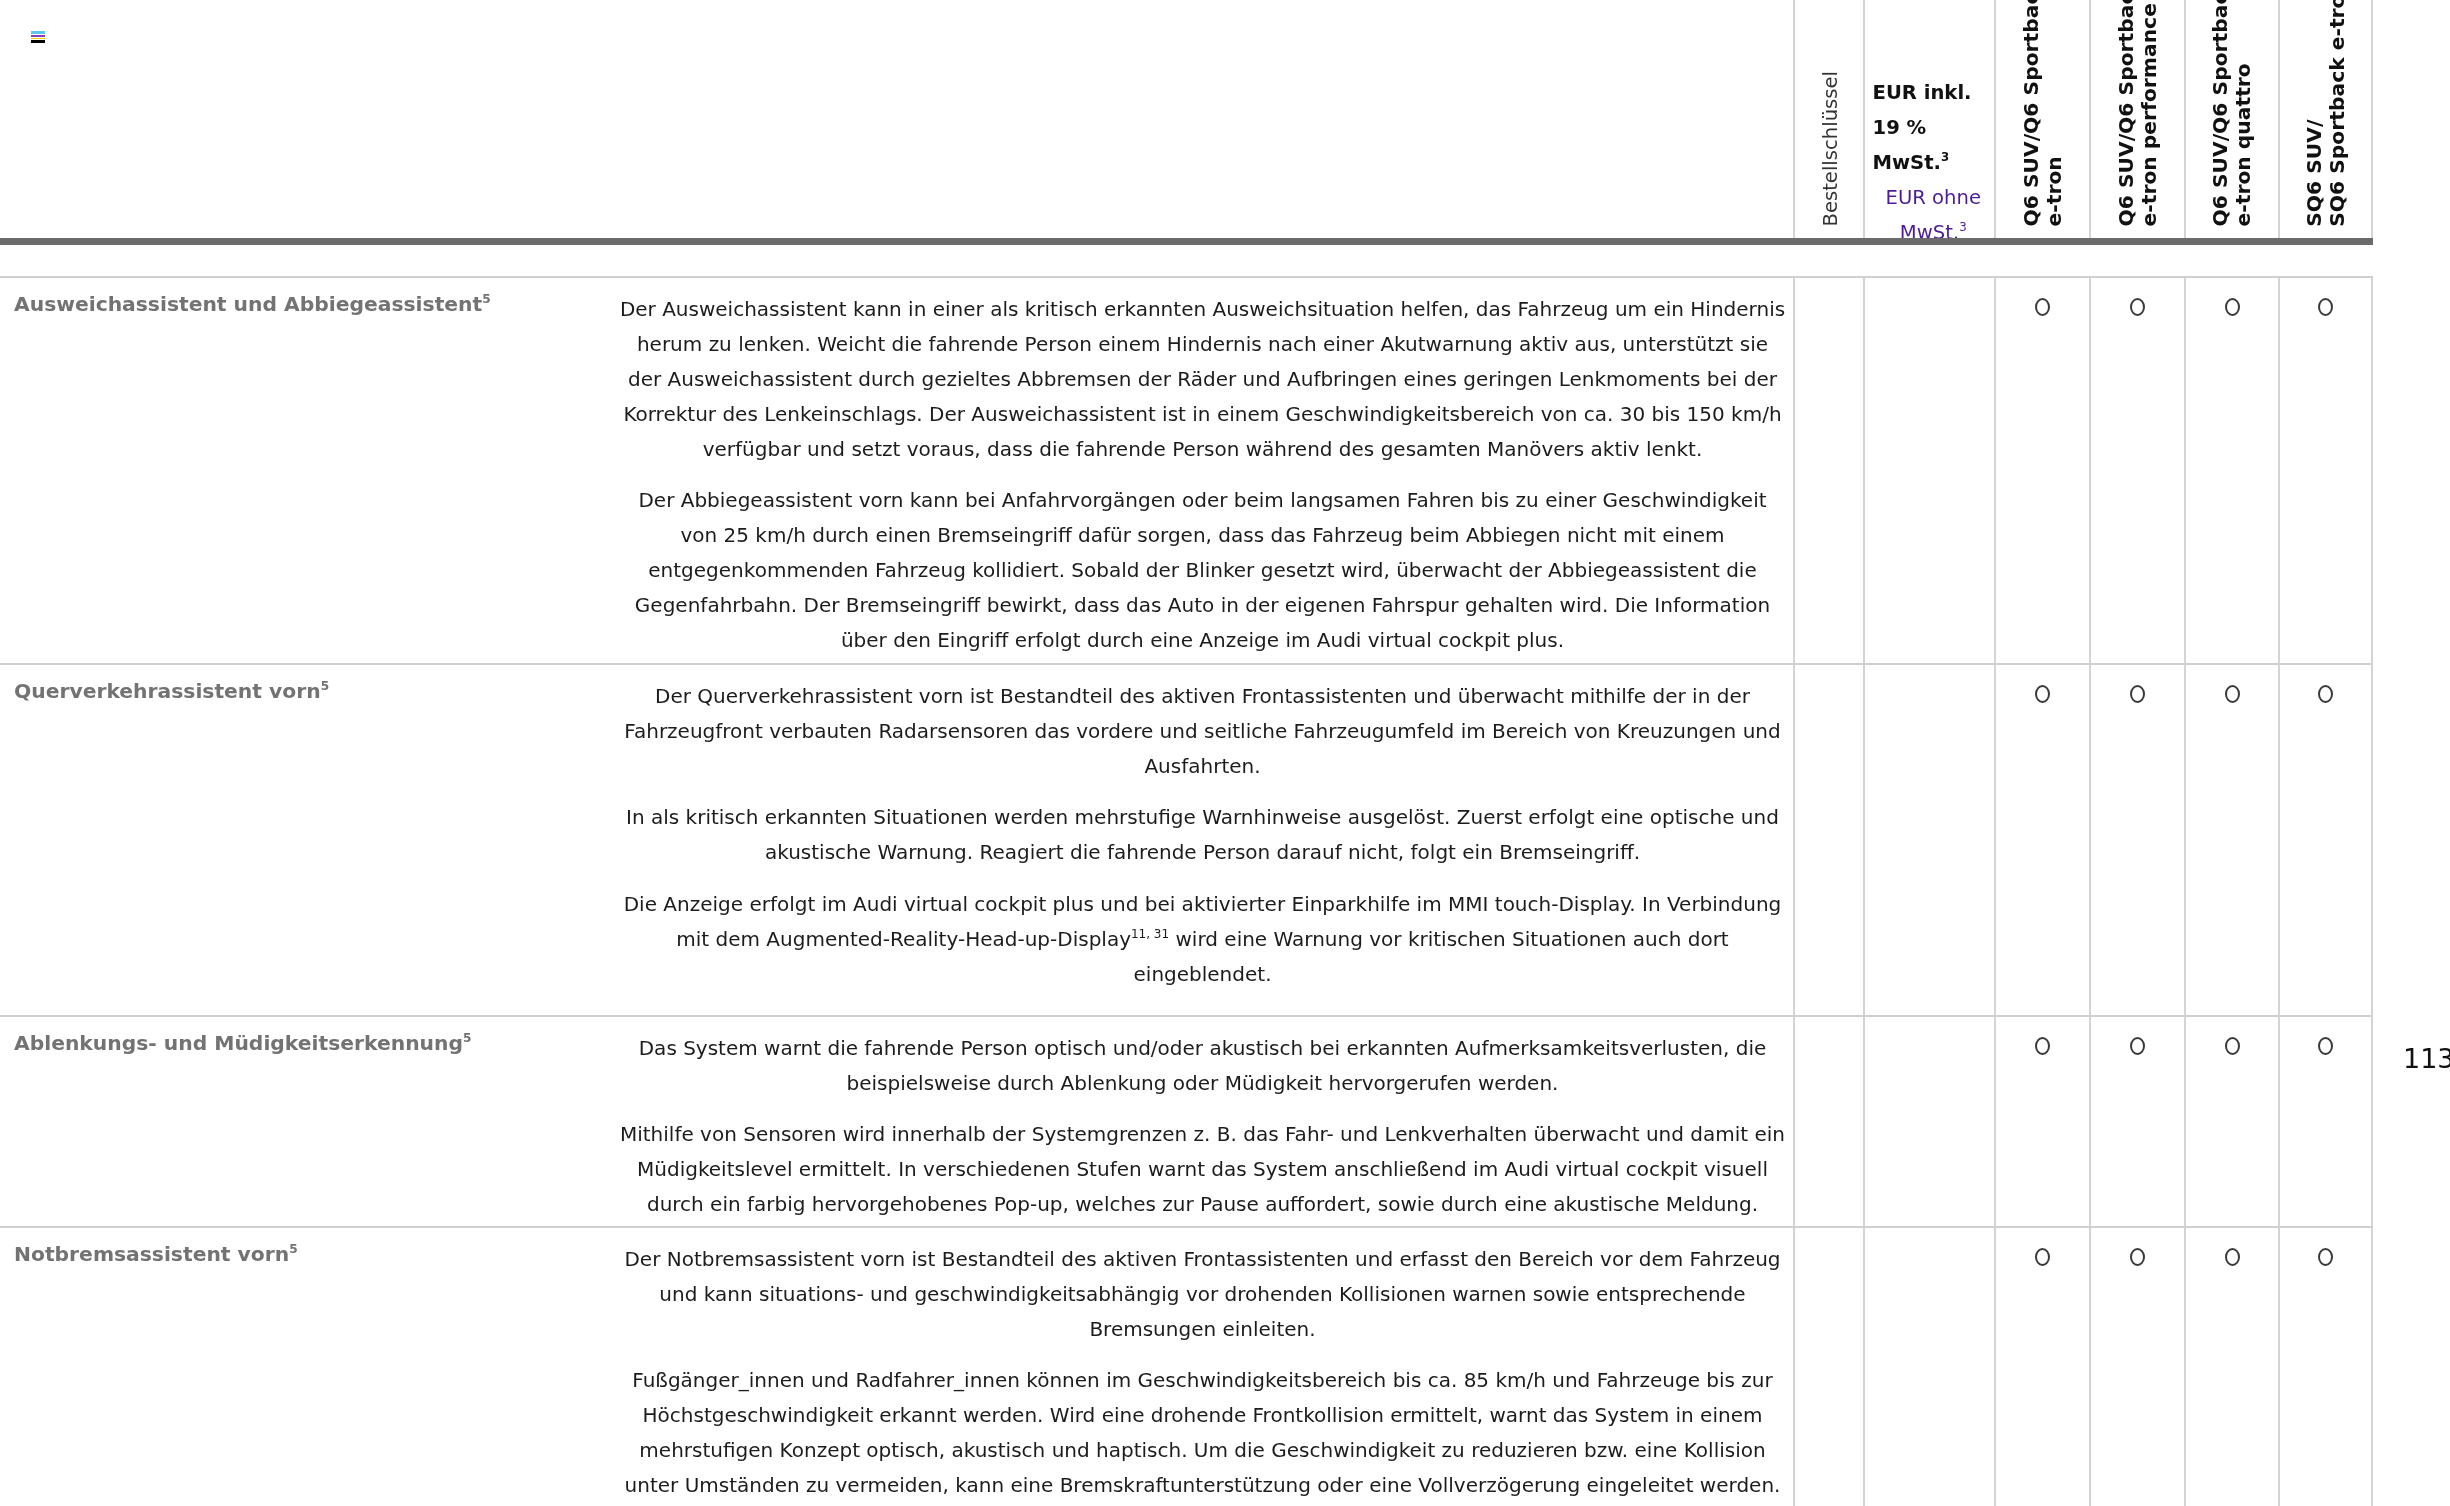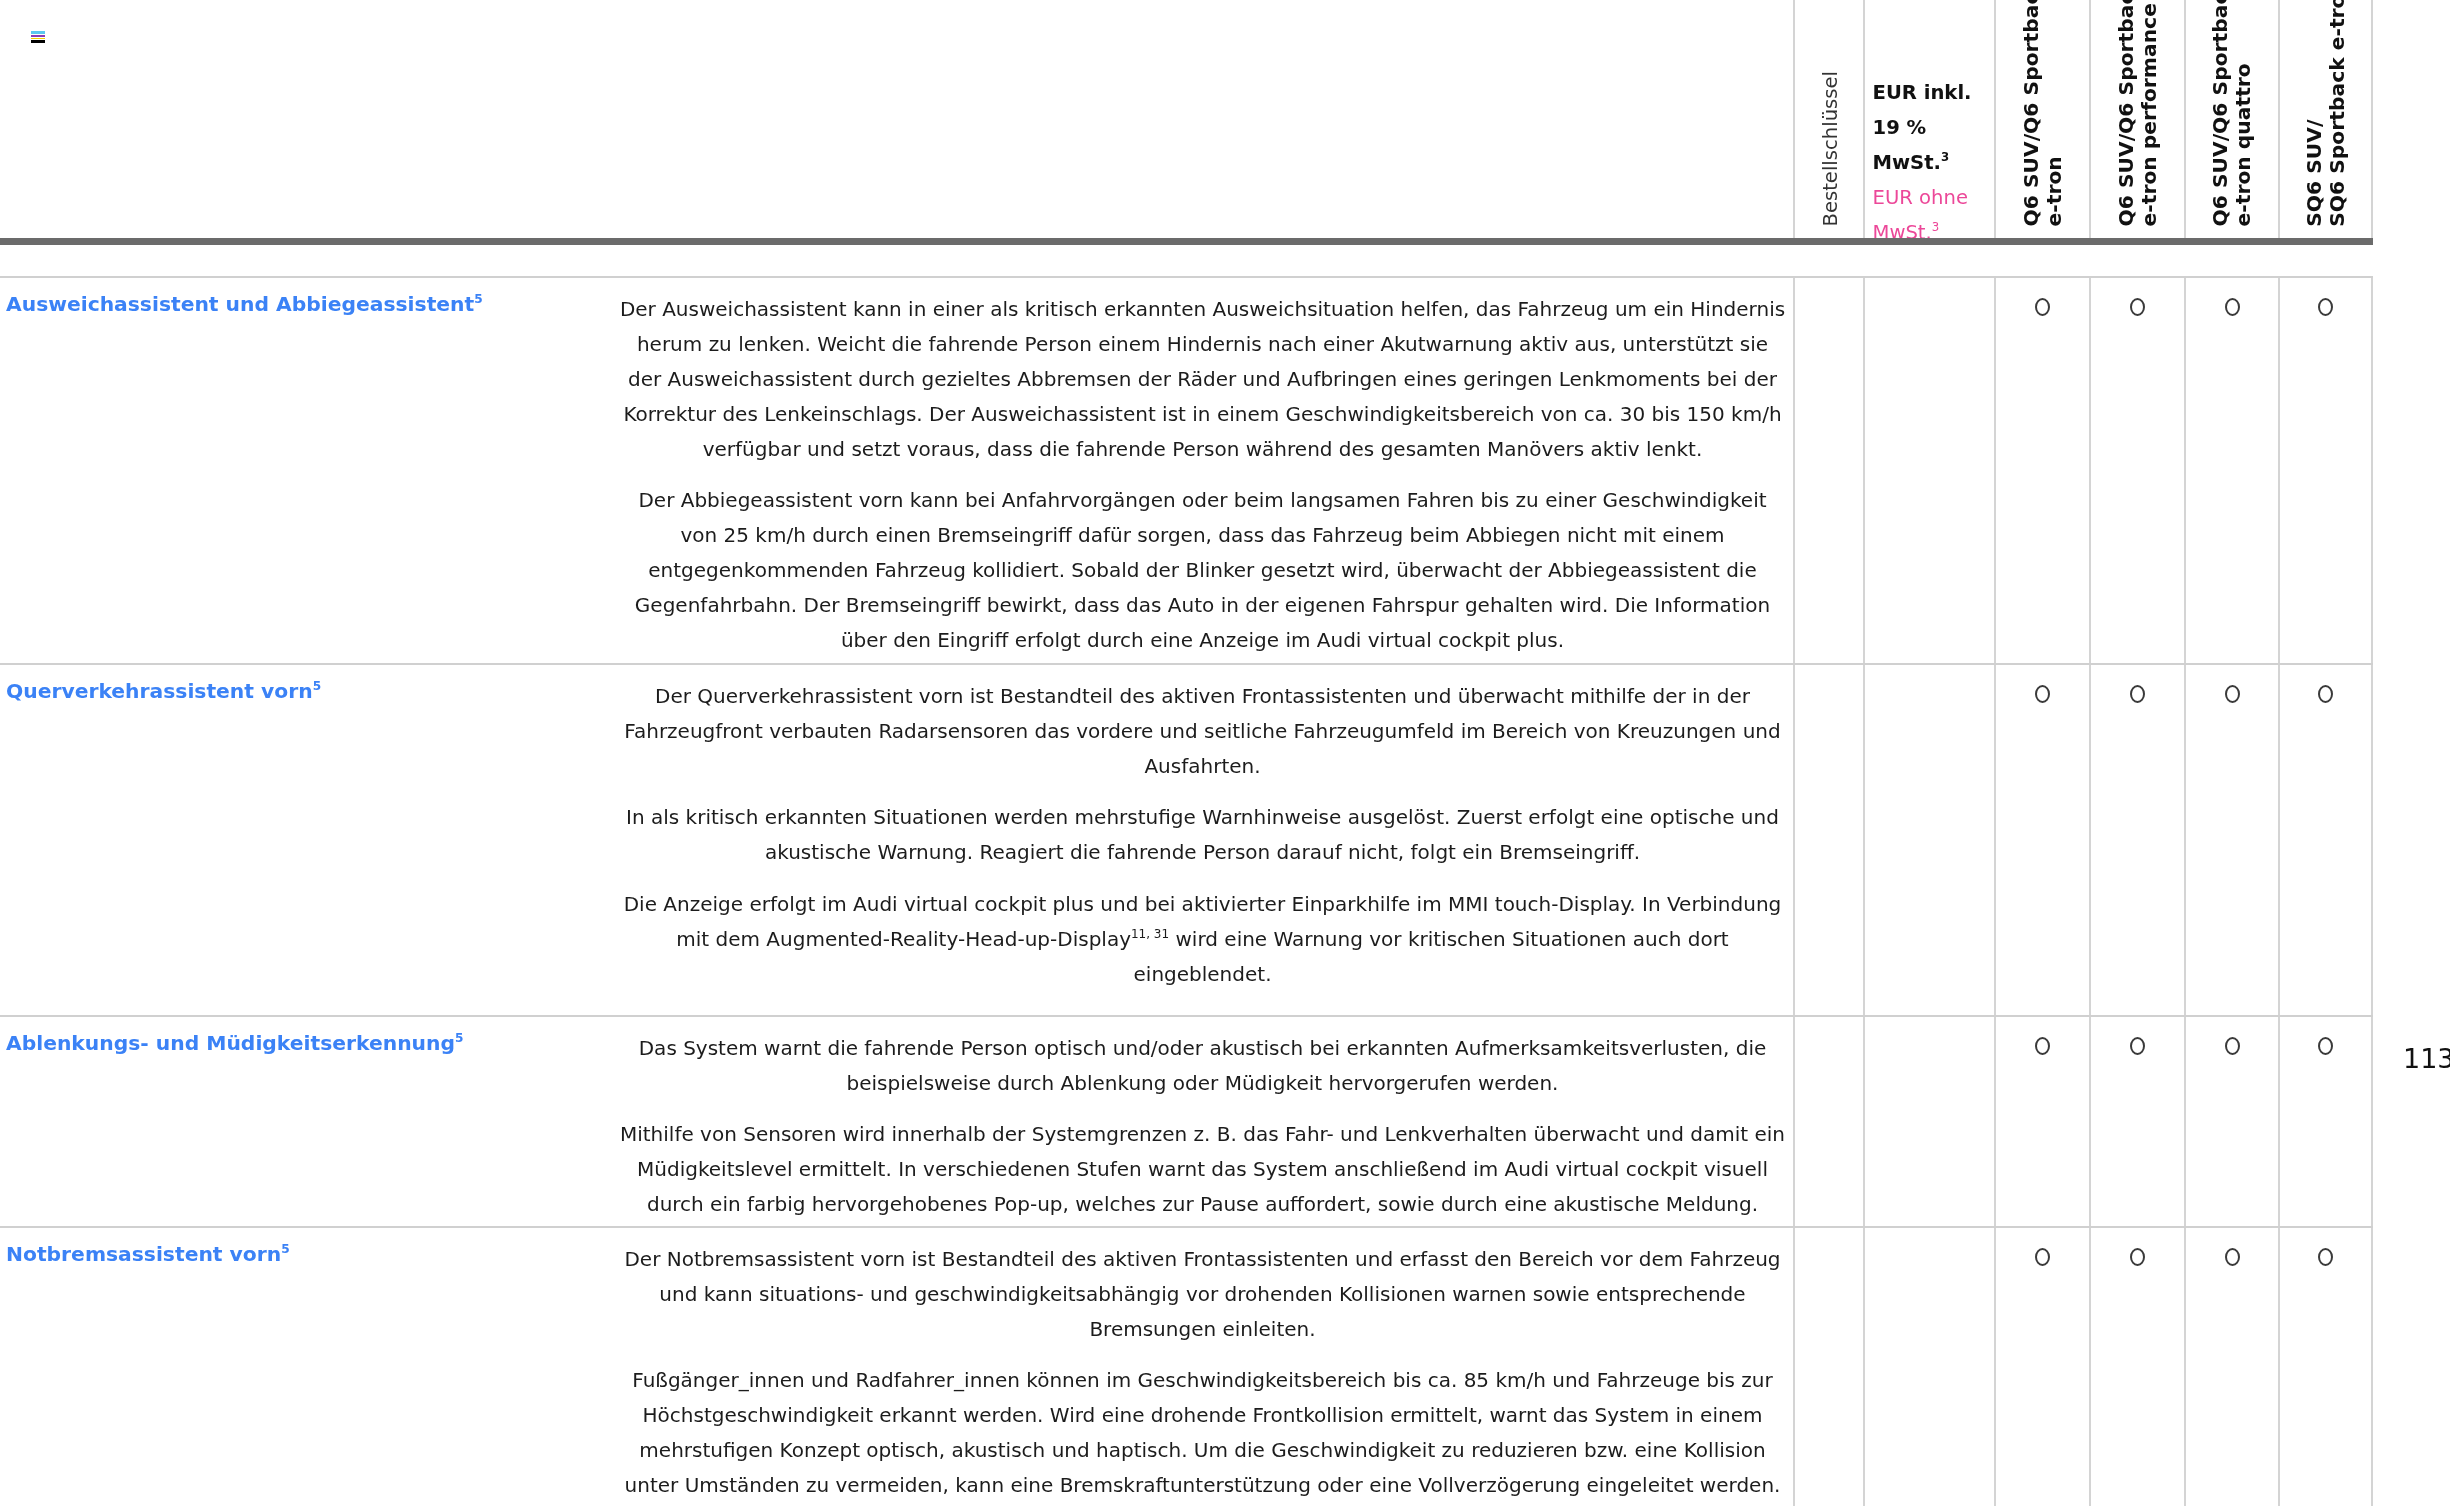--- a/index.html
+++ b/index.html
@@ -15,32 +15,32 @@
   .head-col.last { border-right: 2.3px solid #d4d4d4; }
   .vert-text {
     position: absolute; bottom: 13.6px; left: 50%;
     writing-mode: vertical-rl; transform: translateX(-50%) rotate(180deg);
     white-space: pre; font-size: 20.3px; line-height: 23px; text-align: left;
   }
   .vert-text.light { font-weight: normal; color: #333; font-size: 19.6px; }
   .vert-text.bold { font-weight: bold; color: #111; }
   .price-head { position: absolute; left: 7.5px; top: 75px; font-size: 19.6px; line-height: 35px; color: #111; }
   .price-head .b { font-weight: bold; display: block; }
-  .price-head .n { font-weight: normal; display: block; color: #ec4899; }
+  .price-head .n { font-weight: normal; display: block; color: #4c1d95; text-align: center; }
   sup { font-size: 0.6em; vertical-align: super; line-height: 0; }
 
   .thick-rule { position: absolute; left: 0; top: 238px; width: 2373px; height: 6.8px; background: #6b6b6b; }
 
   
   .tbl { position: absolute; left: 0; top: 276px; width: 2373px; }
   .row { position: absolute; left: 0; width: 2373px; border-top: 2.3px solid #d0d0d0; }
   .cell { position: absolute; top: 0; height: 100%; }
   .cell.bordered { border-left: 2.3px solid #d4d4d4; }
   .cell.last { border-right: 2.3px solid #d4d4d4; }
-  .label { left: 6px; top: 13.6px; font-weight: bold; font-size: 20.3px; line-height: 24px; color: #3b82f6; position: absolute; white-space: nowrap; }
+  .label { left: 14px; top: 13.6px; font-weight: bold; font-size: 20.3px; line-height: 24px; color: #737373; position: absolute; white-space: nowrap; }
   .desc { position: absolute; left: 619px; top: 12px; width: 1167px; font-size: 20px; line-height: 35px; color: #1c1c1c; text-align: center; }
   .desc p { margin-bottom: 16.6px; }
   .desc p:last-child { margin-bottom: 0; }
   .circle {
     position: absolute; top: 19.6px; left: 50%; margin-left: -7.5px;
     width: 15px; height: 18px; border: 2.3px solid #3a3a3a; border-radius: 50%;
   }
 
   .page-num { position: absolute; left: 2403px; top: 1043px; font-size: 27px; color: #111; font-family: "DejaVu Sans", sans-serif; }
 </style>

